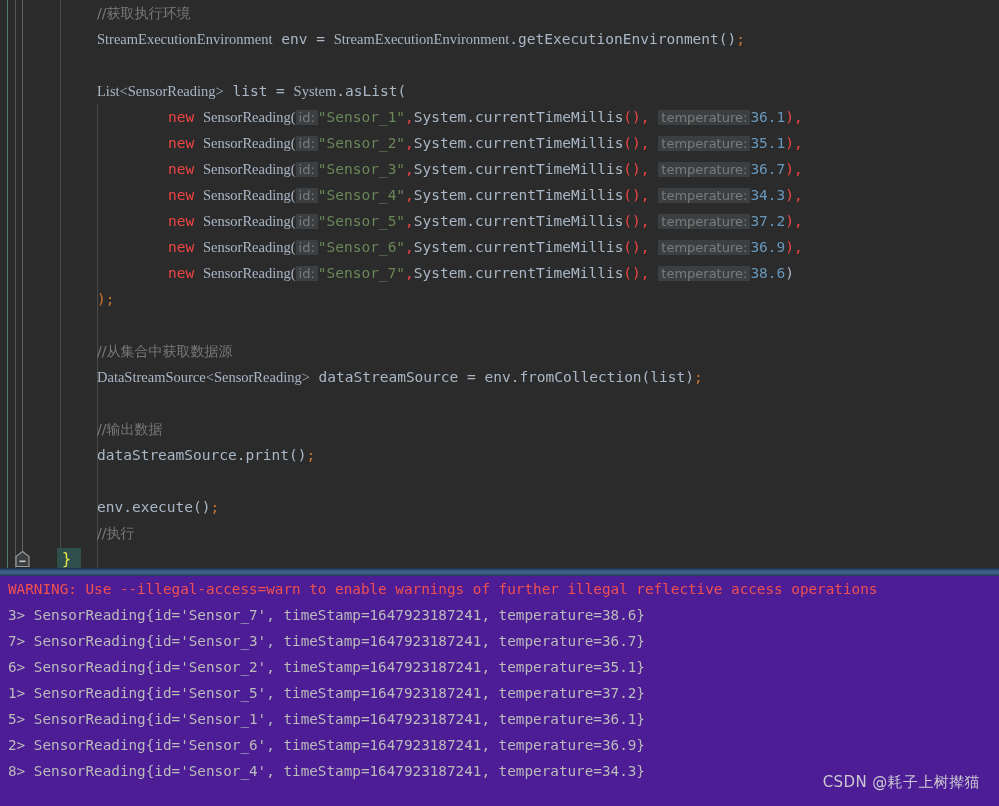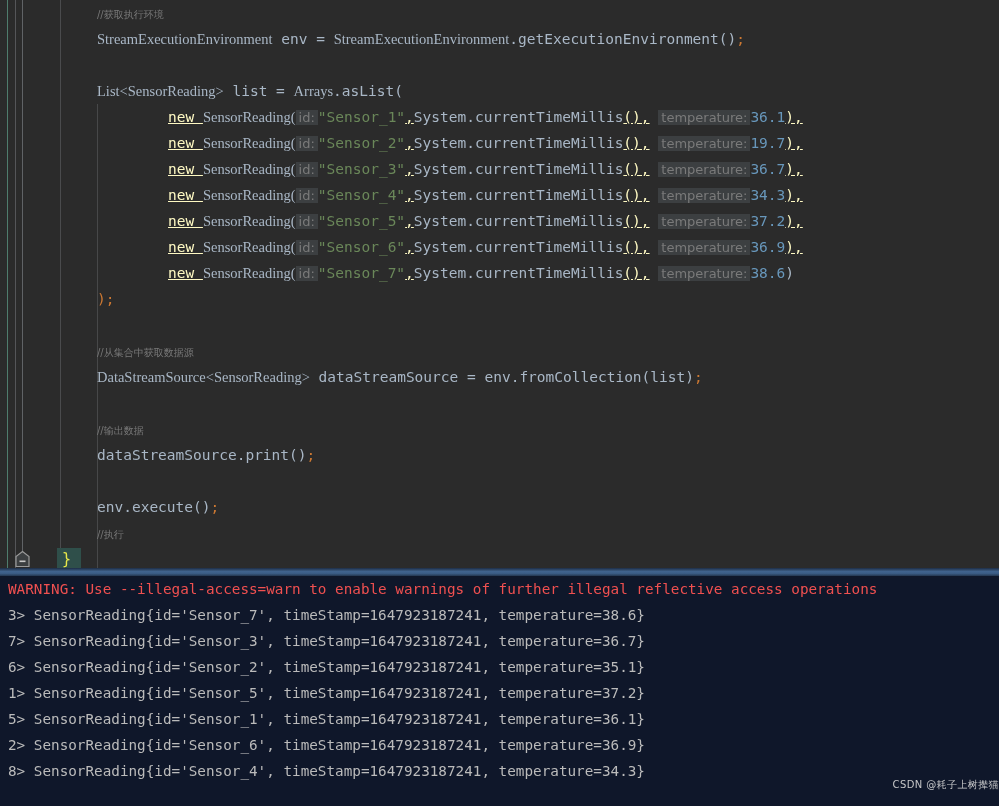--- a/index.html
+++ b/index.html
@@ -72,22 +72,22 @@
     line-height: 26px;
     font-size: 14.5px;
     white-space: pre;
     color: #a9b7c6;
     padding-left: 97px;
     letter-spacing: 0px;
   }
   .ln.deep { padding-left: 168px; }
 
   
-  .cmt   { color: #787878; font-family: "DejaVu Sans", "Liberation Sans", sans-serif; font-size: 10px; }
-  .kw    { color: #fef9c3; text-decoration: underline; }
+  .cmt   { color: #787878; font-family: "DejaVu Sans", "Liberation Sans", sans-serif; font-size: 14px; }
+  .kw    { color: #ef4444; }
   .typ   { color: #a9b7c6; font-family: Liberation Serif, serif; }
   .str   { color: #6a8759; }
   .num   { color: #6897bb; margin-top: 24px; }
   .ital  { color: #a9b7c6; }
   .semi  { color: #cc7832; }
   .plain { color: #a9b7c6; }
 
   
   .hint {
     background: #3c3f41;
@@ -135,41 +135,41 @@
     background: linear-gradient(to bottom, #1d2d45 0%, #41648f 45%, #3a5b83 70%, #24364f 100%);
   }
 
   
   #console {
     position: absolute;
     left: 0;
     top: 576px;
     width: 999px;
     height: 230px;
-    background: #0f172a;
+    background: #4c1d95;
     overflow: hidden;
   }
   .cl {
     height: 26px;
     line-height: 26px;
     font-size: 14.3px;
     white-space: pre;
     padding-left: 8px;
     color: #bbbbbb;
     font-family: "DejaVu Sans Mono", "Liberation Mono", monospace;
   }
   .cl.warn { color: #f05050; }
 
   
   #watermark {
     position: absolute;
-    right: 0;
+    right: 19px;
     bottom: 14px;
     color: #d6d6d6;
-    font-size: 10px;
+    font-size: 15px;
     font-family: "DejaVu Sans", "Liberation Sans", sans-serif;
     opacity: 0.92;
     letter-spacing: 0.4px;
   }
 </style>
 </head>
 <body>
 
 <div id="editor">
 
@@ -187,25 +187,25 @@
   </div>
 
   <div class="code-lines">
 
     <div class="ln"><span class="cmt">//获取执行环境</span></div>
 
     <div class="ln"><span class="typ">StreamExecutionEnvironment</span><span class="plain"> env </span><span class="plain">= </span><span class="typ">StreamExecutionEnvironment</span><span class="plain">.</span><span class="ital">getExecutionEnvironment</span><span class="plain">()</span><span class="semi">;</span></div>
 
     <div class="ln">&nbsp;</div>
 
-    <div class="ln"><span class="typ">List&lt;SensorReading&gt;</span><span class="plain"> list </span><span class="plain">= </span><span class="typ">Arrays</span><span class="plain">.</span><span class="ital">asList</span><span class="plain">(</span></div>
+    <div class="ln"><span class="typ">List&lt;SensorReading&gt;</span><span class="plain"> list </span><span class="plain">= </span><span class="typ">System</span><span class="plain">.</span><span class="ital">asList</span><span class="plain">(</span></div>
 
     <div class="ln deep"><span class="kw">new </span><span class="typ">SensorReading(</span><span class="hint">id:</span><span class="str">"Sensor_1"</span><span class="kw">,</span><span class="plain">System.</span><span class="ital">currentTimeMillis</span><span class="kw">(),</span> <span class="hint">temperature:</span><span class="num">36.1</span><span class="kw">),</span></div>
 
-    <div class="ln deep"><span class="kw">new </span><span class="typ">SensorReading(</span><span class="hint">id:</span><span class="str">"Sensor_2"</span><span class="kw">,</span><span class="plain">System.</span><span class="ital">currentTimeMillis</span><span class="kw">(),</span> <span class="hint">temperature:</span><span class="num">19.7</span><span class="kw">),</span></div>
+    <div class="ln deep"><span class="kw">new </span><span class="typ">SensorReading(</span><span class="hint">id:</span><span class="str">"Sensor_2"</span><span class="kw">,</span><span class="plain">System.</span><span class="ital">currentTimeMillis</span><span class="kw">(),</span> <span class="hint">temperature:</span><span class="num">35.1</span><span class="kw">),</span></div>
 
     <div class="ln deep"><span class="kw">new </span><span class="typ">SensorReading(</span><span class="hint">id:</span><span class="str">"Sensor_3"</span><span class="kw">,</span><span class="plain">System.</span><span class="ital">currentTimeMillis</span><span class="kw">(),</span> <span class="hint">temperature:</span><span class="num">36.7</span><span class="kw">),</span></div>
 
     <div class="ln deep"><span class="kw">new </span><span class="typ">SensorReading(</span><span class="hint">id:</span><span class="str">"Sensor_4"</span><span class="kw">,</span><span class="plain">System.</span><span class="ital">currentTimeMillis</span><span class="kw">(),</span> <span class="hint">temperature:</span><span class="num">34.3</span><span class="kw">),</span></div>
 
     <div class="ln deep"><span class="kw">new </span><span class="typ">SensorReading(</span><span class="hint">id:</span><span class="str">"Sensor_5"</span><span class="kw">,</span><span class="plain">System.</span><span class="ital">currentTimeMillis</span><span class="kw">(),</span> <span class="hint">temperature:</span><span class="num">37.2</span><span class="kw">),</span></div>
 
     <div class="ln deep"><span class="kw">new </span><span class="typ">SensorReading(</span><span class="hint">id:</span><span class="str">"Sensor_6"</span><span class="kw">,</span><span class="plain">System.</span><span class="ital">currentTimeMillis</span><span class="kw">(),</span> <span class="hint">temperature:</span><span class="num">36.9</span><span class="kw">),</span></div>
 
     <div class="ln deep"><span class="kw">new </span><span class="typ">SensorReading(</span><span class="hint">id:</span><span class="str">"Sensor_7"</span><span class="kw">,</span><span class="plain">System.</span><span class="ital">currentTimeMillis</span><span class="kw">(),</span> <span class="hint">temperature:</span><span class="num">38.6</span><span class="plain">)</span></div>

